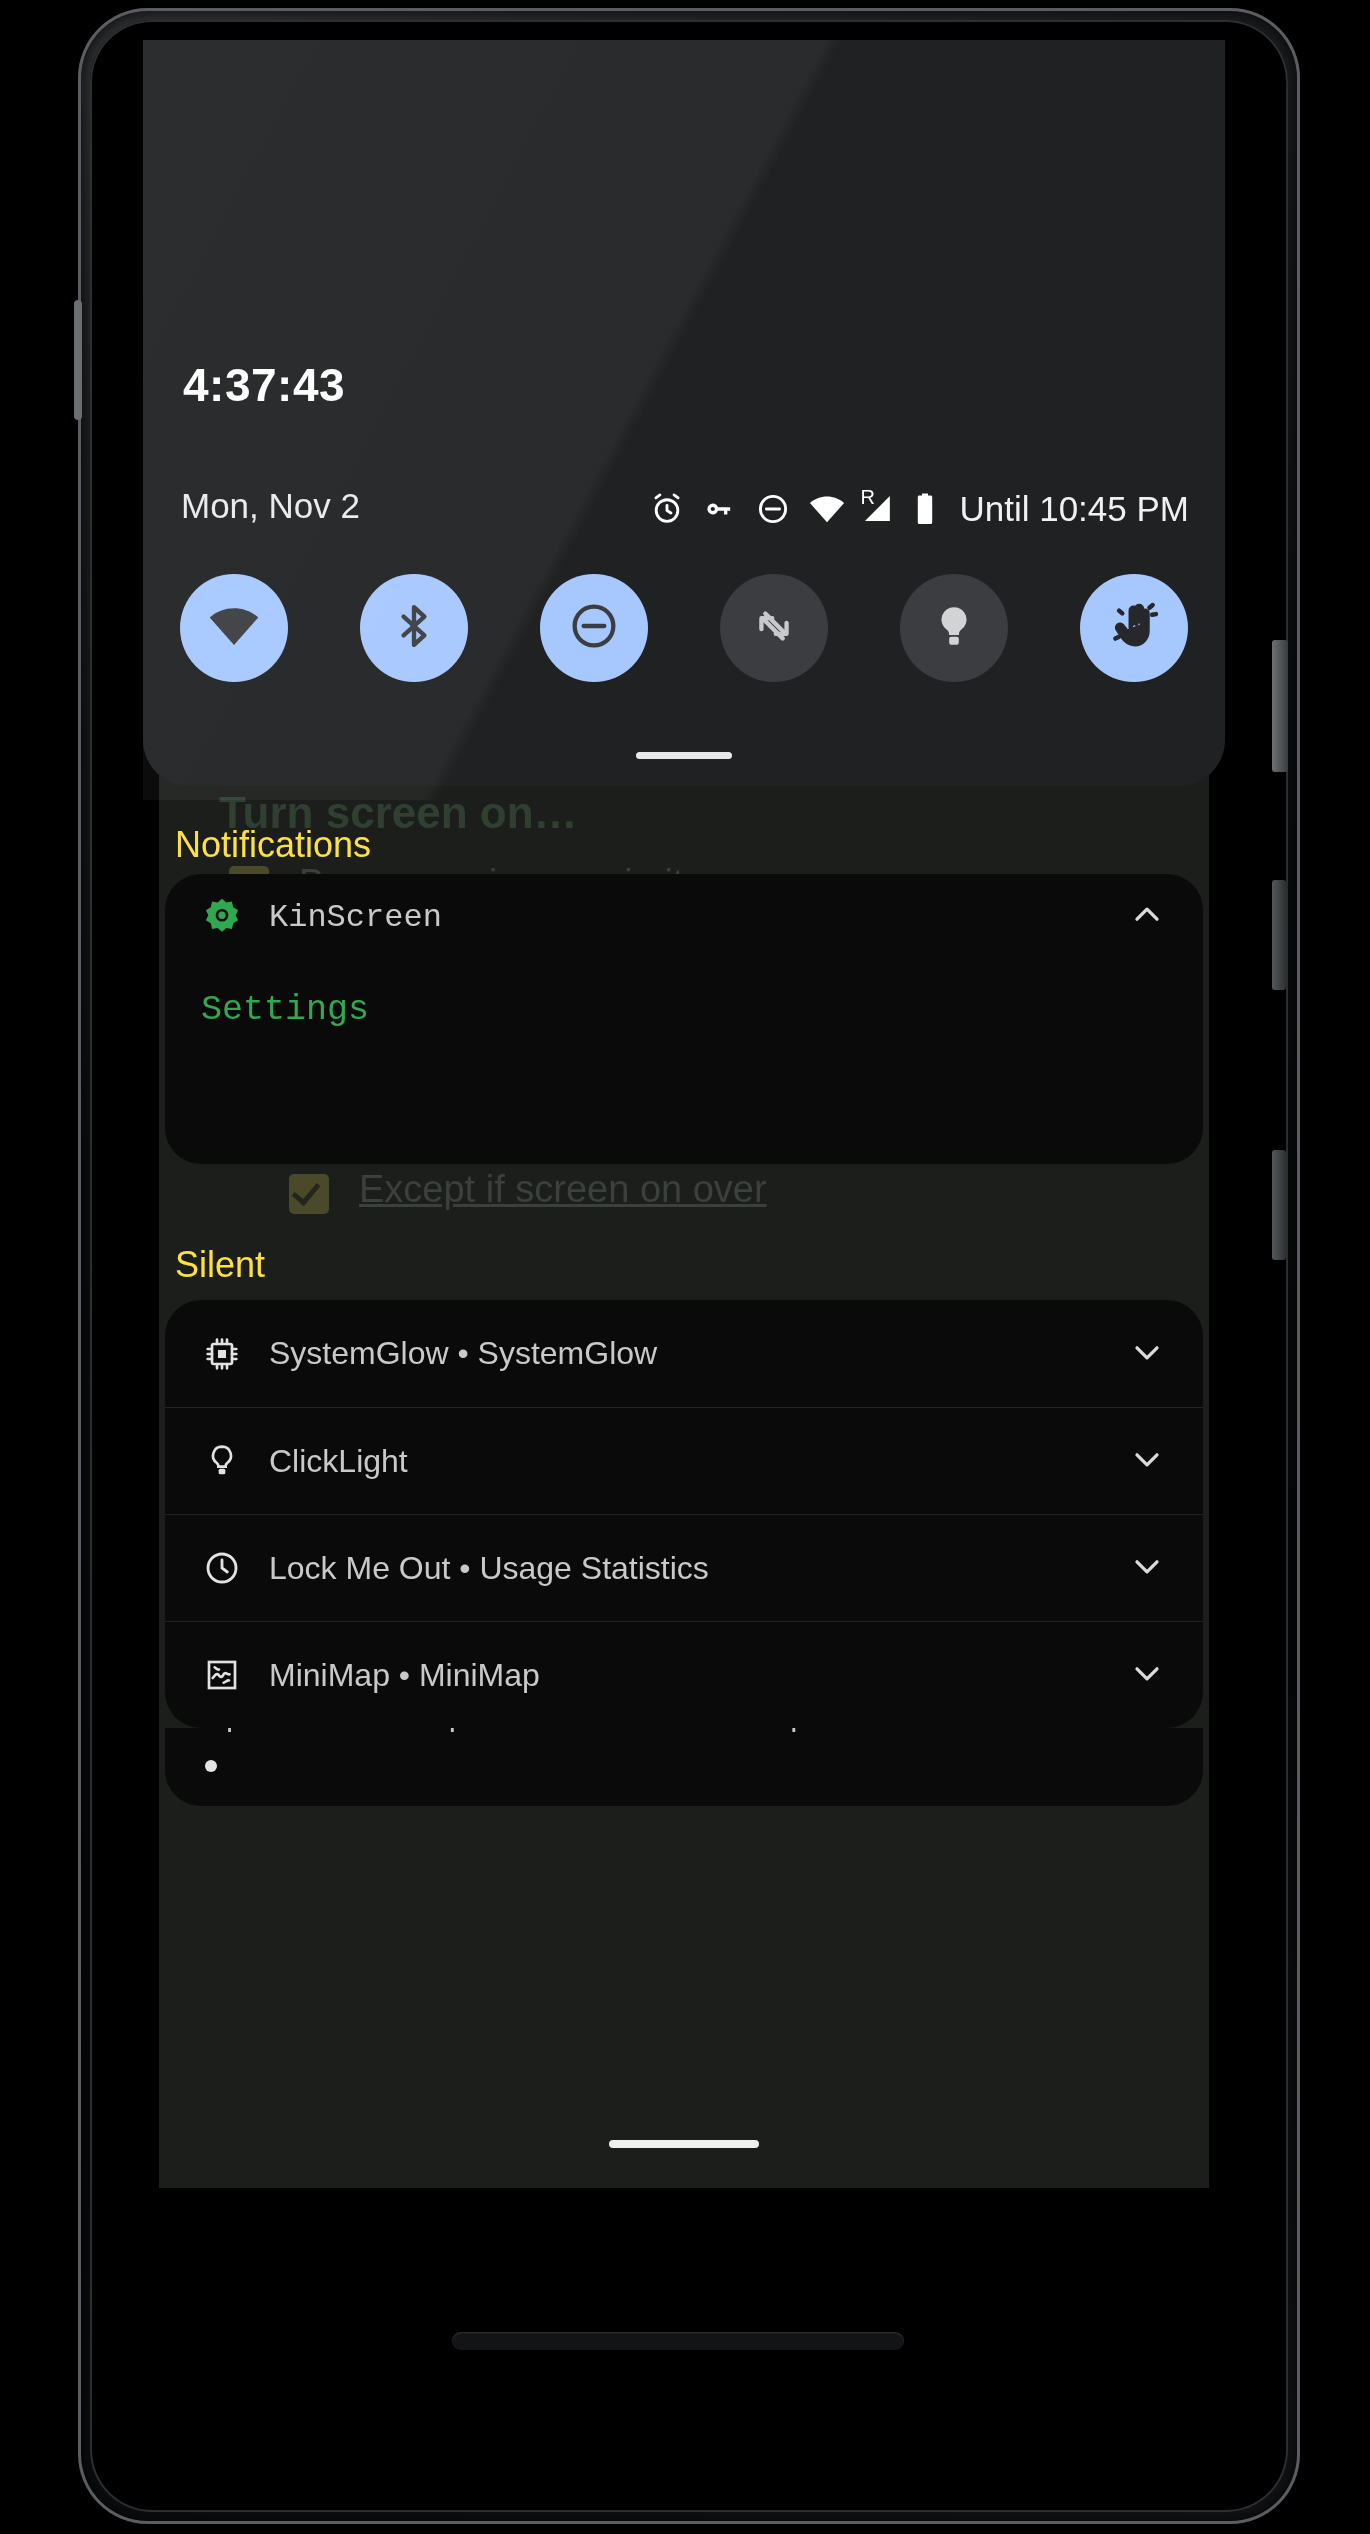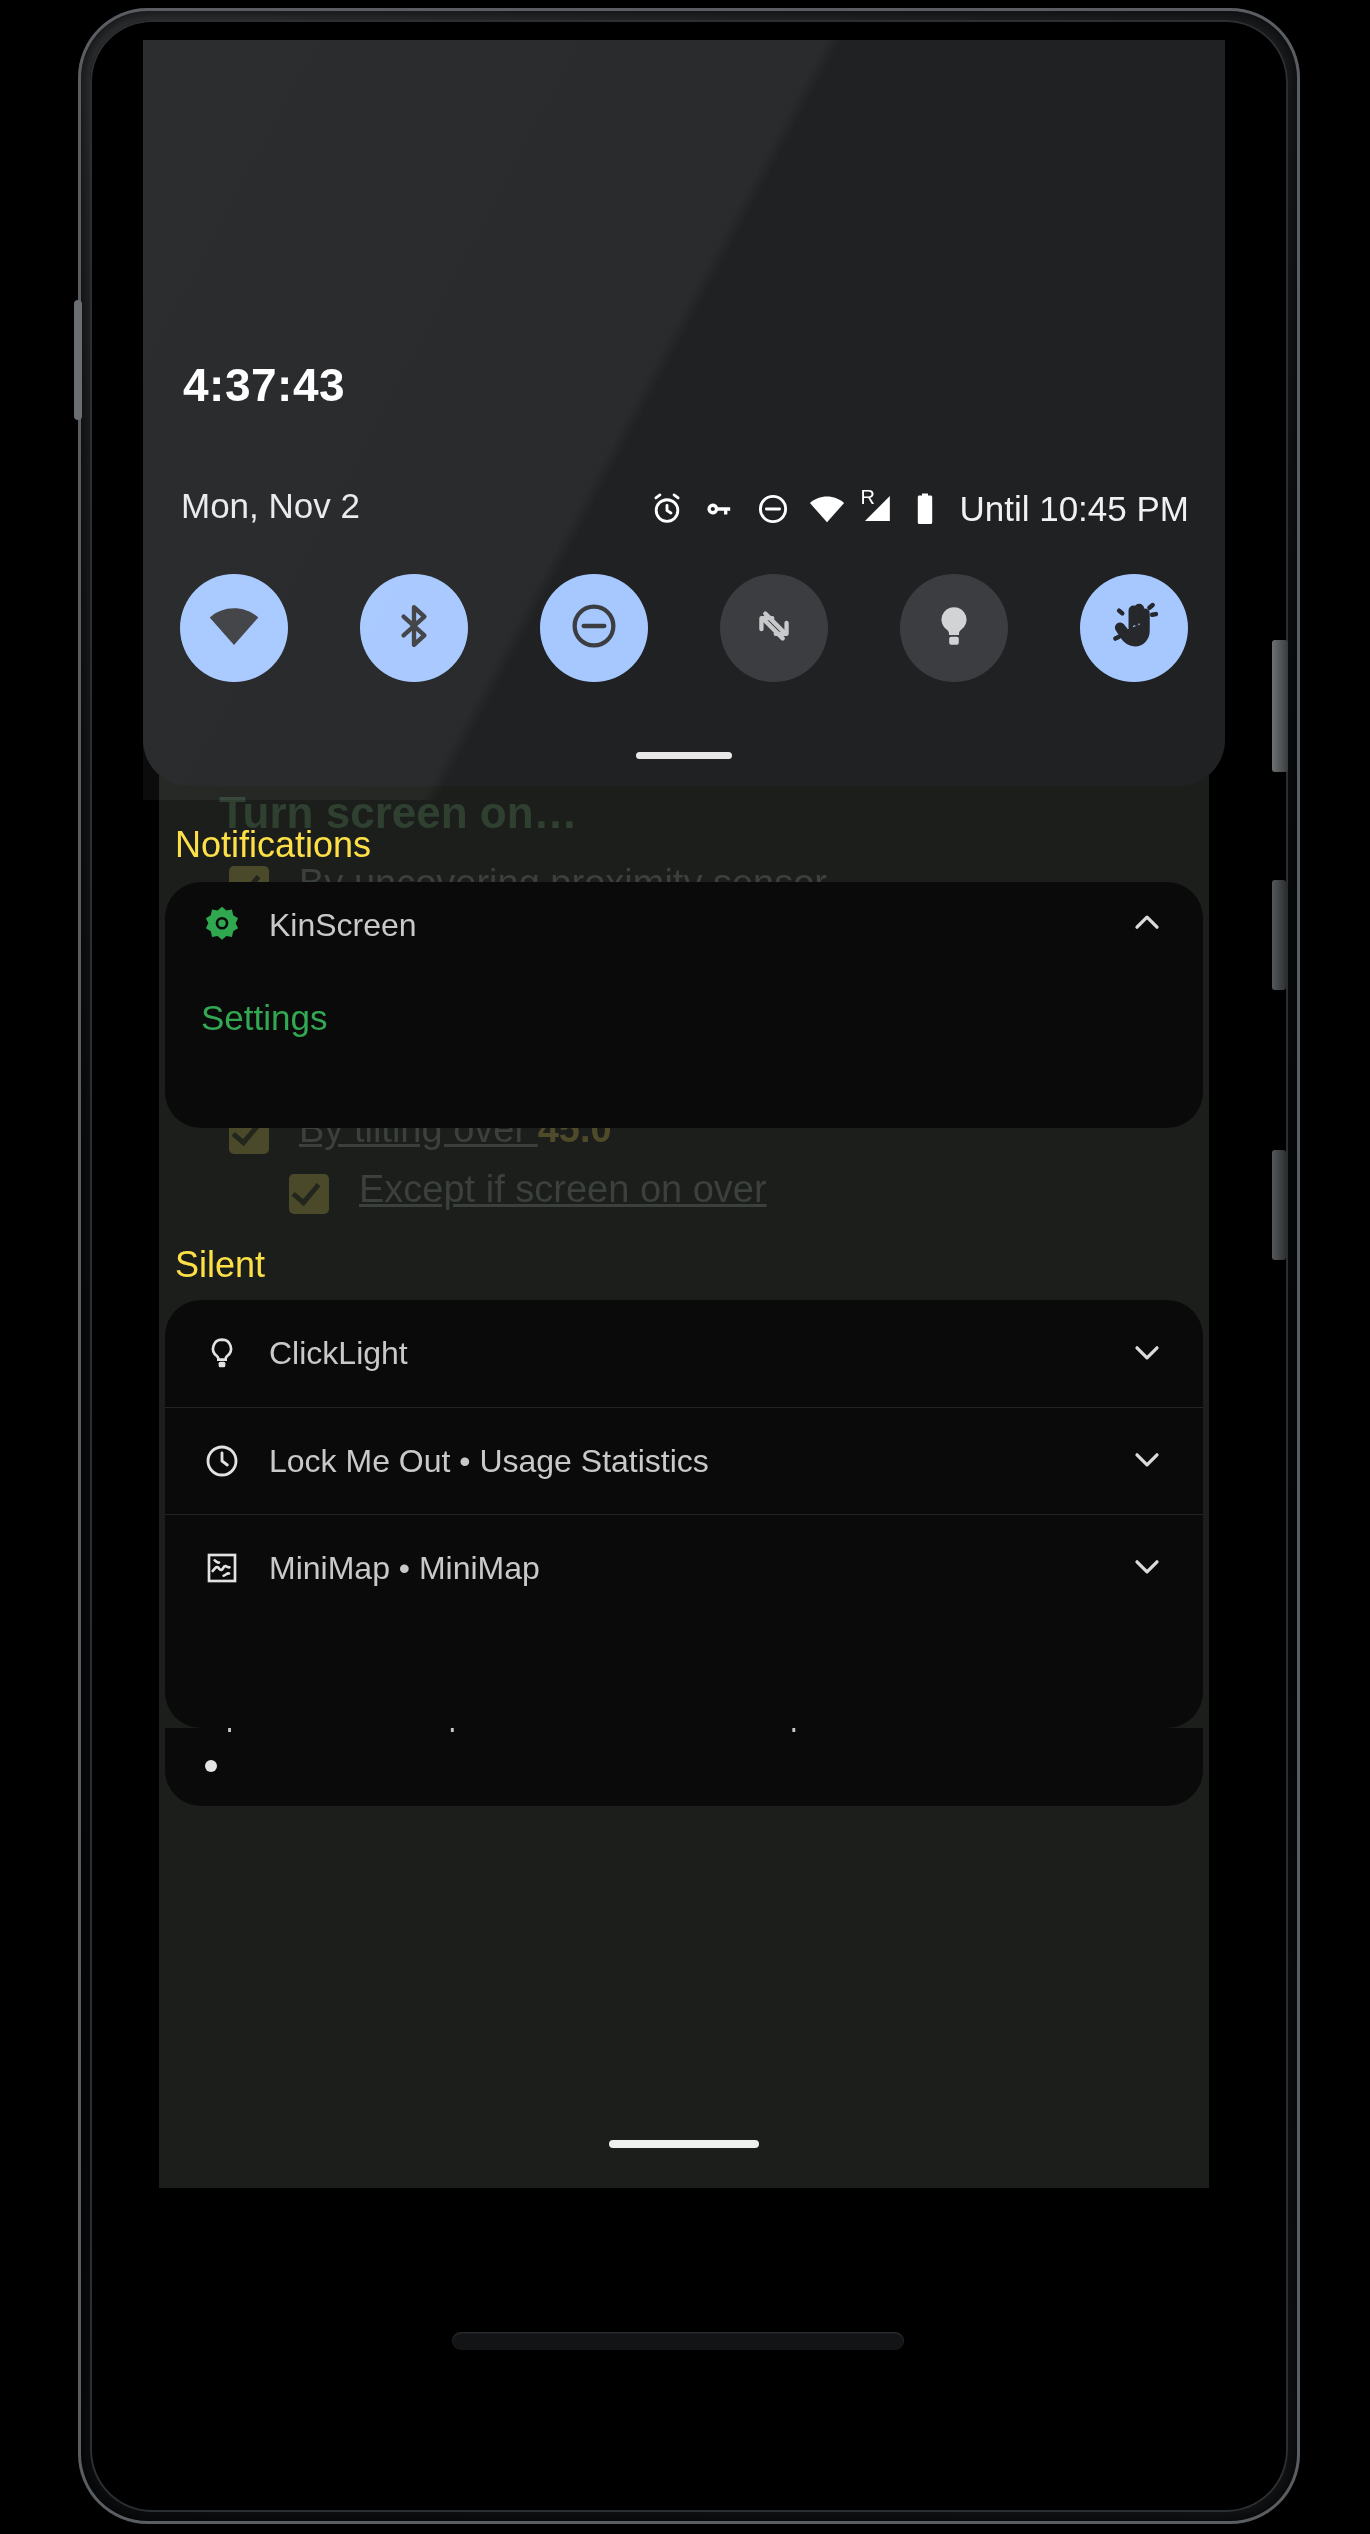--- a/index.html
+++ b/index.html
@@ -370,21 +370,21 @@
         </div>
       </div>
 
       <div class="shade-handle"></div>
     </div>
 
     <div class="notif-area">
 
       <div class="section-head" style="top:38px;">Notifications</div>
 
-      <div class="card" style="top:96px; height:246px;">
+      <div class="card" style="top:88px; height:290px;font-family:Liberation Mono, monospace;">
         <div class="notif-app-row">
           <span class="app-icon">
             <svg width="42" height="42" viewBox="0 0 24 24">
               <path d="M12 1.6l2.5 2.1 3.2-.5.7 3.2 2.8 1.7-1.4 2.9 1.4 2.9-2.8 1.7-.7 3.2-3.2-.5L12 20.4l-2.5-2.1-3.2.5-.7-3.2-2.8-1.7L4.2 11 2.8 8.1l2.8-1.7.7-3.2 3.2.5z" fill="#2fa84f"></path>
               <circle cx="12" cy="11" r="3.6" fill="#0a0a0a"></circle>
               <circle cx="12" cy="11" r="2.1" fill="#2fa84f"></circle>
             </svg>
           </span>
           <span class="app-name">KinScreen</span>
           <span class="chev">
@@ -393,20 +393,35 @@
             </svg>
           </span>
         </div>
         <div class="notif-action">Settings</div>
       </div>
 
       <div class="section-head" style="top:458px;text-align:center;">Silent</div>
 
       <div class="silent-card" style="top:514px; height:428px;">
 
+        <div class="silent-row">
+          <span class="app-icon">
+            <svg width="40" height="40" viewBox="0 0 24 24" fill="none" stroke="#e2e2e2" stroke-width="1.6">
+              <rect x="6" y="6" width="12" height="12" rx="1"></rect>
+              <rect x="9.6" y="9.6" width="4.8" height="4.8" fill="#e2e2e2" stroke="none"></rect>
+              <path d="M9 6V3.4M12 6V3.4M15 6V3.4M9 20.6V18M12 20.6V18M15 20.6V18M6 9H3.4M6 12H3.4M6 15H3.4M20.6 9H18M20.6 12H18M20.6 15H18" stroke-linecap="round"></path>
+            </svg>
+          </span>
+          <span class="sr-name">SystemGlow • SystemGlow</span>
+          <span class="chev">
+            <svg width="40" height="40" viewBox="0 0 24 24" fill="none" stroke="#dadada" stroke-width="2" stroke-linecap="round" stroke-linejoin="round">
+              <path d="M6 9.5 12 15.5l6-6"></path>
+            </svg>
+          </span>
+        </div>
 
         <div class="silent-row">
           <span class="app-icon">
             <svg width="40" height="40" viewBox="0 0 24 24" fill="none" stroke="#e2e2e2" stroke-width="1.6">
               <path d="M12 3.4a5.4 5.4 0 0 0-3.1 9.8c.6.5.9 1 .9 1.7v.5h4.4v-.5c0-.7.3-1.2.9-1.7A5.4 5.4 0 0 0 12 3.4z"></path>
               <rect x="10" y="16.6" width="4" height="3.4" rx="1" fill="#e2e2e2" stroke="none"></rect>
             </svg>
           </span>
           <span class="sr-name">ClickLight</span>
           <span class="chev">

